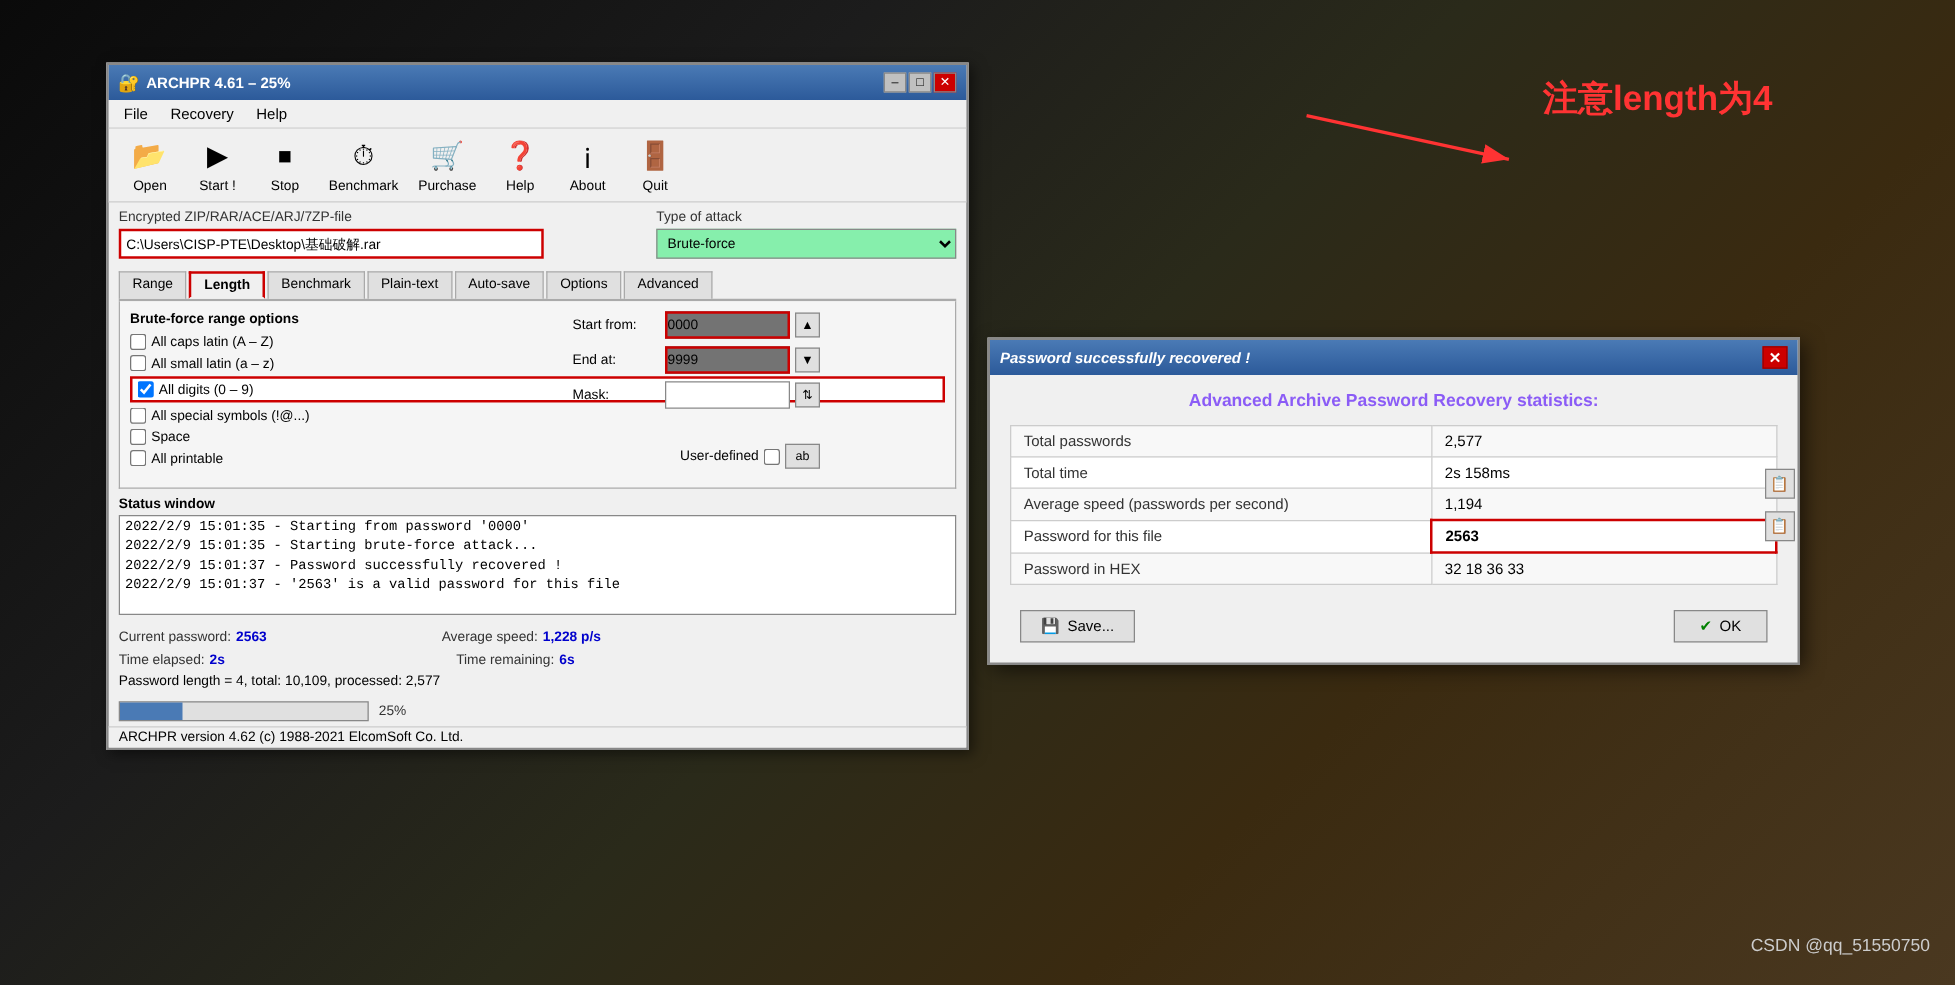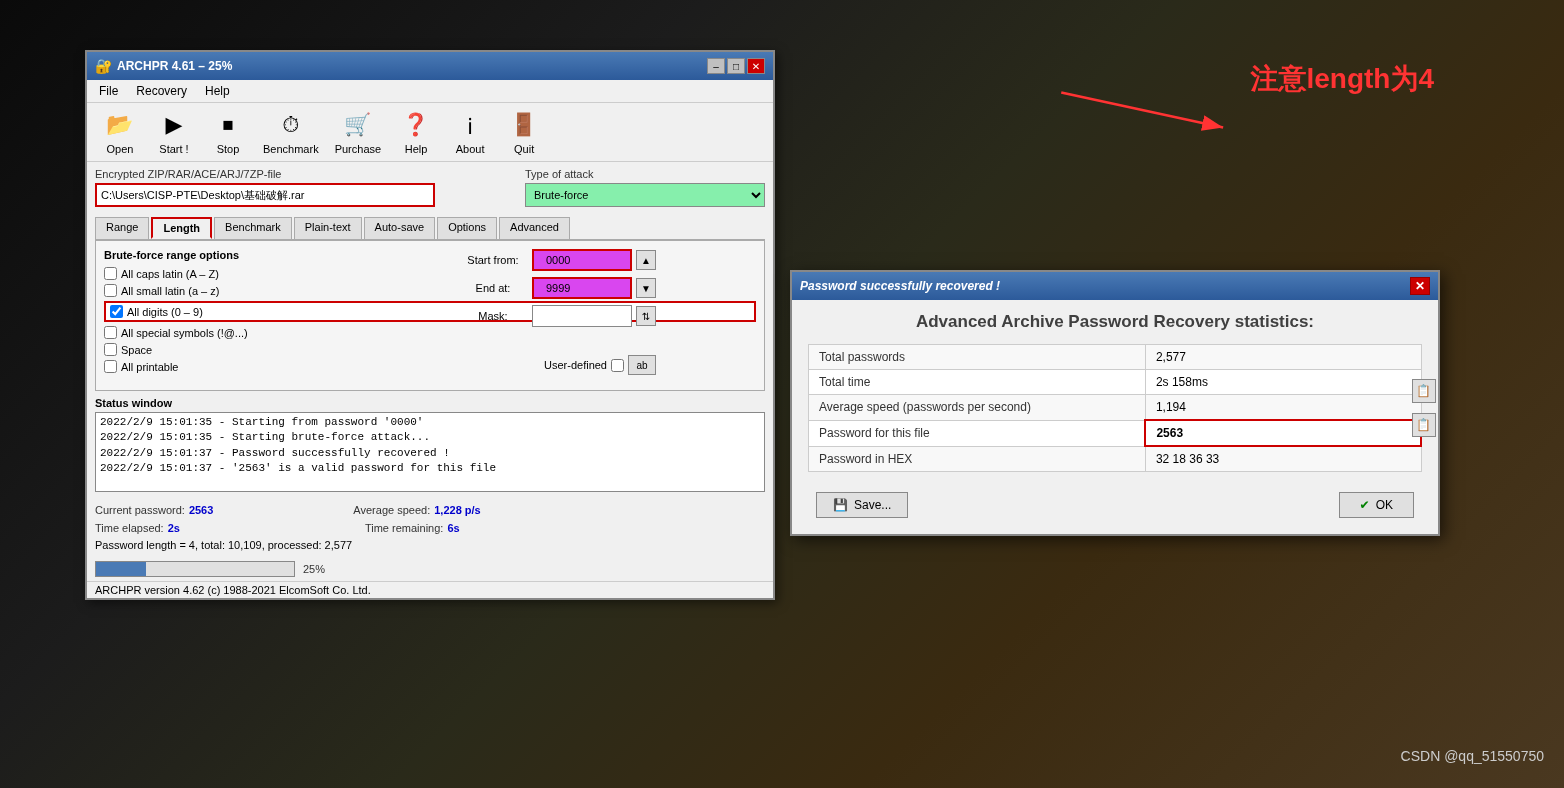--- a/index.html
+++ b/index.html
@@ -30,21 +30,21 @@
       right: 20px;
       color: #ccc;
       font-size: 14px;
       z-index: 10;
     }
 
     
     .annotation-container {
       position: absolute;
       top: 60px;
-      right: 130px;
+      right: 146px;
       z-index: 10;
     }
     .annotation-text {
       color: #ff3333;
       font-size: 28px;
       font-weight: bold;
       font-family: 'Microsoft YaHei', Arial, sans-serif;
     }
     .annotation-arrow {
       position: absolute;
@@ -227,28 +227,28 @@
     .checkbox-row.highlighted {
       border: 2px solid #cc0000;
       padding: 2px 4px;
       background: #fff;
     }
     .field-row {
       display: flex;
       align-items: center;
       gap: 4px;
     }
-    .field-label { font-size: 11px; width: 70px; text-align: center; }
+    .field-label { font-size: 11px; width: 70px; text-align: left; }
     .field-input {
       width: 100px;
       height: 22px;
       border: 2px solid #cc0000;
-      padding: 2px 12px;
-      font-size: 11px;
-      background: #d946ef;
+      padding: 2px 0;
+      font-size: 11px;
+      background: #737373;
     }
     .mask-input {
       width: 100px;
       height: 22px;
       border: 1px solid #888;
       padding: 2px 4px;
       font-size: 11px;
       background: white;
     }
     .arrow-btn {
@@ -370,25 +370,25 @@
       align-items: center;
       justify-content: center;
       cursor: pointer;
       font-weight: bold;
     }
 
     .dialog-content {
       padding: 12px 16px;
     }
     .dialog-subtitle {
-      font-size: 17px;
+      font-size: 14px;
       font-weight: bold;
       text-align: center;
       margin-bottom: 12px;
-      color: #404040;
+      color: #8b5cf6;
     }
     .stats-table {
       width: 100%;
       border-collapse: collapse;
       margin-bottom: 16px;
     }
     .stats-table td {
       padding: 5px 10px;
       border: 1px solid #ccc;
       font-size: 12px;

